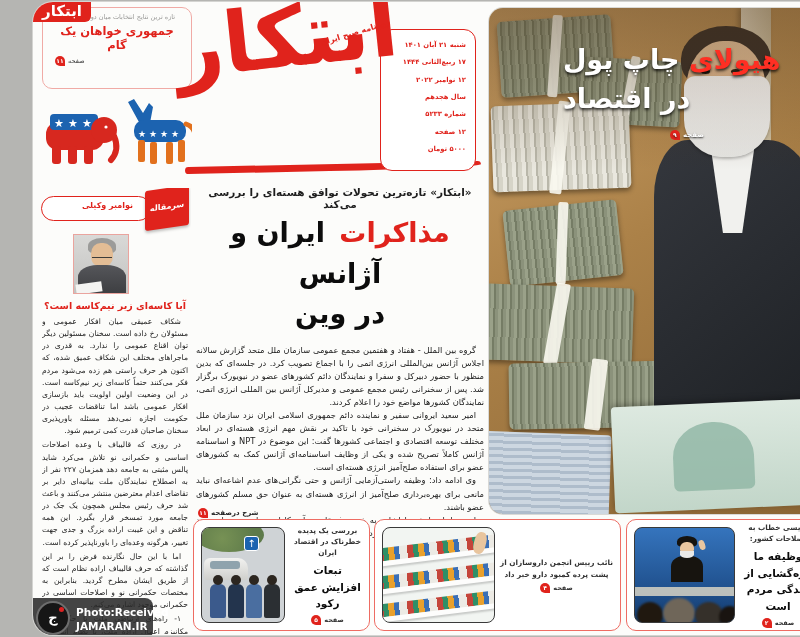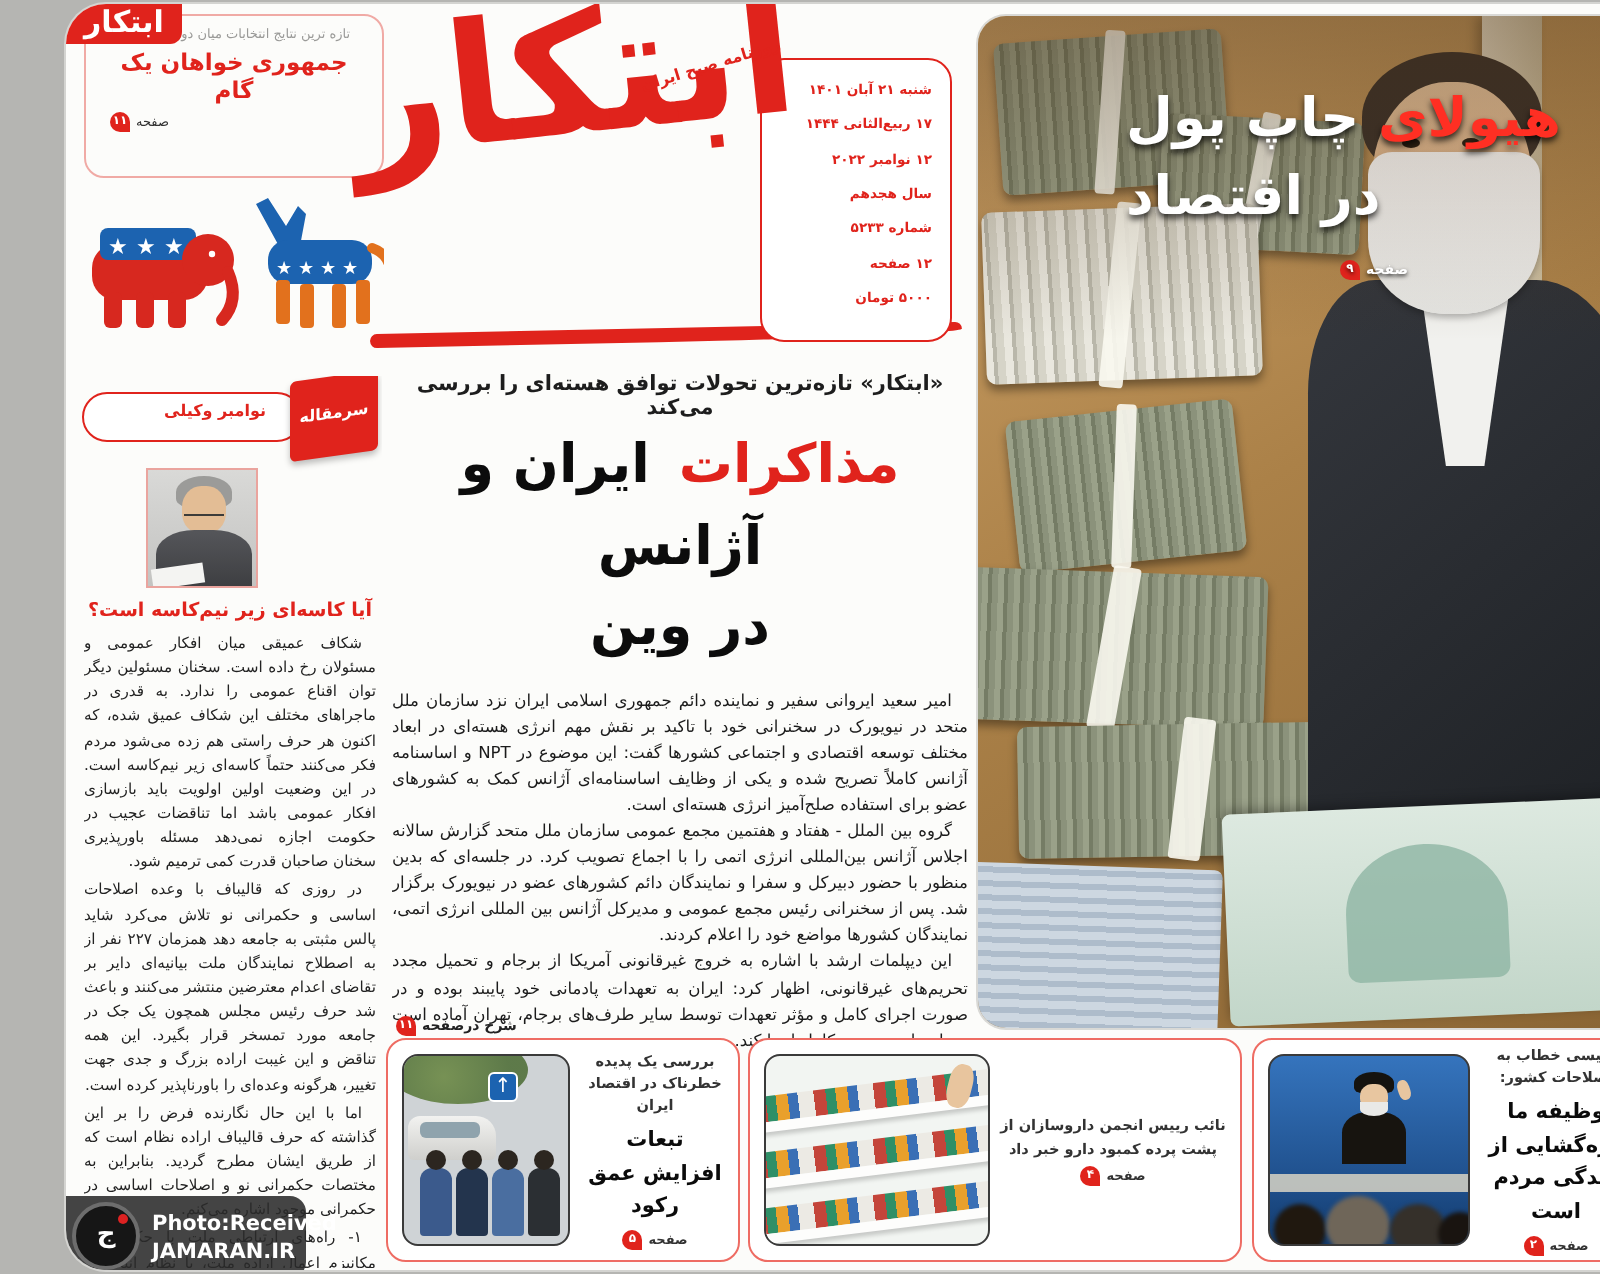--- a/index.html
+++ b/index.html
@@ -251,22 +251,23 @@
     </div>
 
     <div class="lead">
       <div class="lead-kicker">«ابتکار» تازه‌ترین تحولات توافق هسته‌ای را بررسی می‌کند</div>
       <div class="lead-title">
         <span class="red">مذاکرات</span>
         <span>ایران و آژانس</span><br>
         <span>در وین</span>
       </div>
       <div class="lead-body">
+        <p>گروه بین الملل - هفتاد و هفتمین مجمع عمومی سازمان ملل متحد گزارش سالانه اجلاس آژانس بین‌المللی انرژی اتمی را با اجماع تصویب کرد. در جلسه‌ای که بدین منظور با حضور دبیرکل و سفرا و نمایندگان دائم کشورهای عضو در نیویورک برگزار شد. پس از سخنرانی رئیس مجمع عمومی و مدیرکل آژانس بین المللی انرژی اتمی، نمایندگان کشورها مواضع خود را اعلام کردند.</p>
         <p>امیر سعید ایروانی سفیر و نماینده دائم جمهوری اسلامی ایران نزد سازمان ملل متحد در نیویورک در سخنرانی خود با تاکید بر نقش مهم انرژی هسته‌ای در ابعاد مختلف توسعه اقتصادی و اجتماعی کشورها گفت: این موضوع در NPT و اساسنامه آژانس کاملاً تصریح شده و یکی از وظایف اساسنامه‌ای آژانس کمک به کشورهای عضو برای استفاده صلح‌آمیز انرژی هسته‌ای است.</p>
-        <p>گروه بین الملل - هفتاد و هفتمین مجمع عمومی سازمان ملل متحد گزارش سالانه اجلاس آژانس بین‌المللی انرژی اتمی را با اجماع تصویب کرد. در جلسه‌ای که بدین منظور با حضور دبیرکل و سفرا و نمایندگان دائم کشورهای عضو در نیویورک برگزار شد. پس از سخنرانی رئیس مجمع عمومی و مدیرکل آژانس بین المللی انرژی اتمی، نمایندگان کشورها مواضع خود را اعلام کردند.</p>
+        <p>وی ادامه داد: وظیفه راستی‌آزمایی آژانس و حتی نگرانی‌های عدم اشاعه‌ای نباید مانعی برای بهره‌برداری صلح‌آمیز از انرژی هسته‌ای به عنوان حق مسلم کشورهای عضو باشند.</p>
         <p>این دیپلمات ارشد با اشاره به خروج غیرقانونی آمریکا از برجام و تحمیل مجدد تحریم‌های غیرقانونی، اظهار کرد: ایران به تعهدات پادمانی خود پایبند بوده و در صورت اجرای کامل و مؤثر تعهدات توسط سایر طرف‌های برجام، تهران آماده است برجام را به صورت کامل اجرا کند.</p>
 
       </div>
       <div class="lead-more">
         <span>شرح درصفحه</span><span class="pgbadge">۱۱</span>
       </div>
     </div>
 
     <div class="ed">
       <div class="ed-pill"></div>

